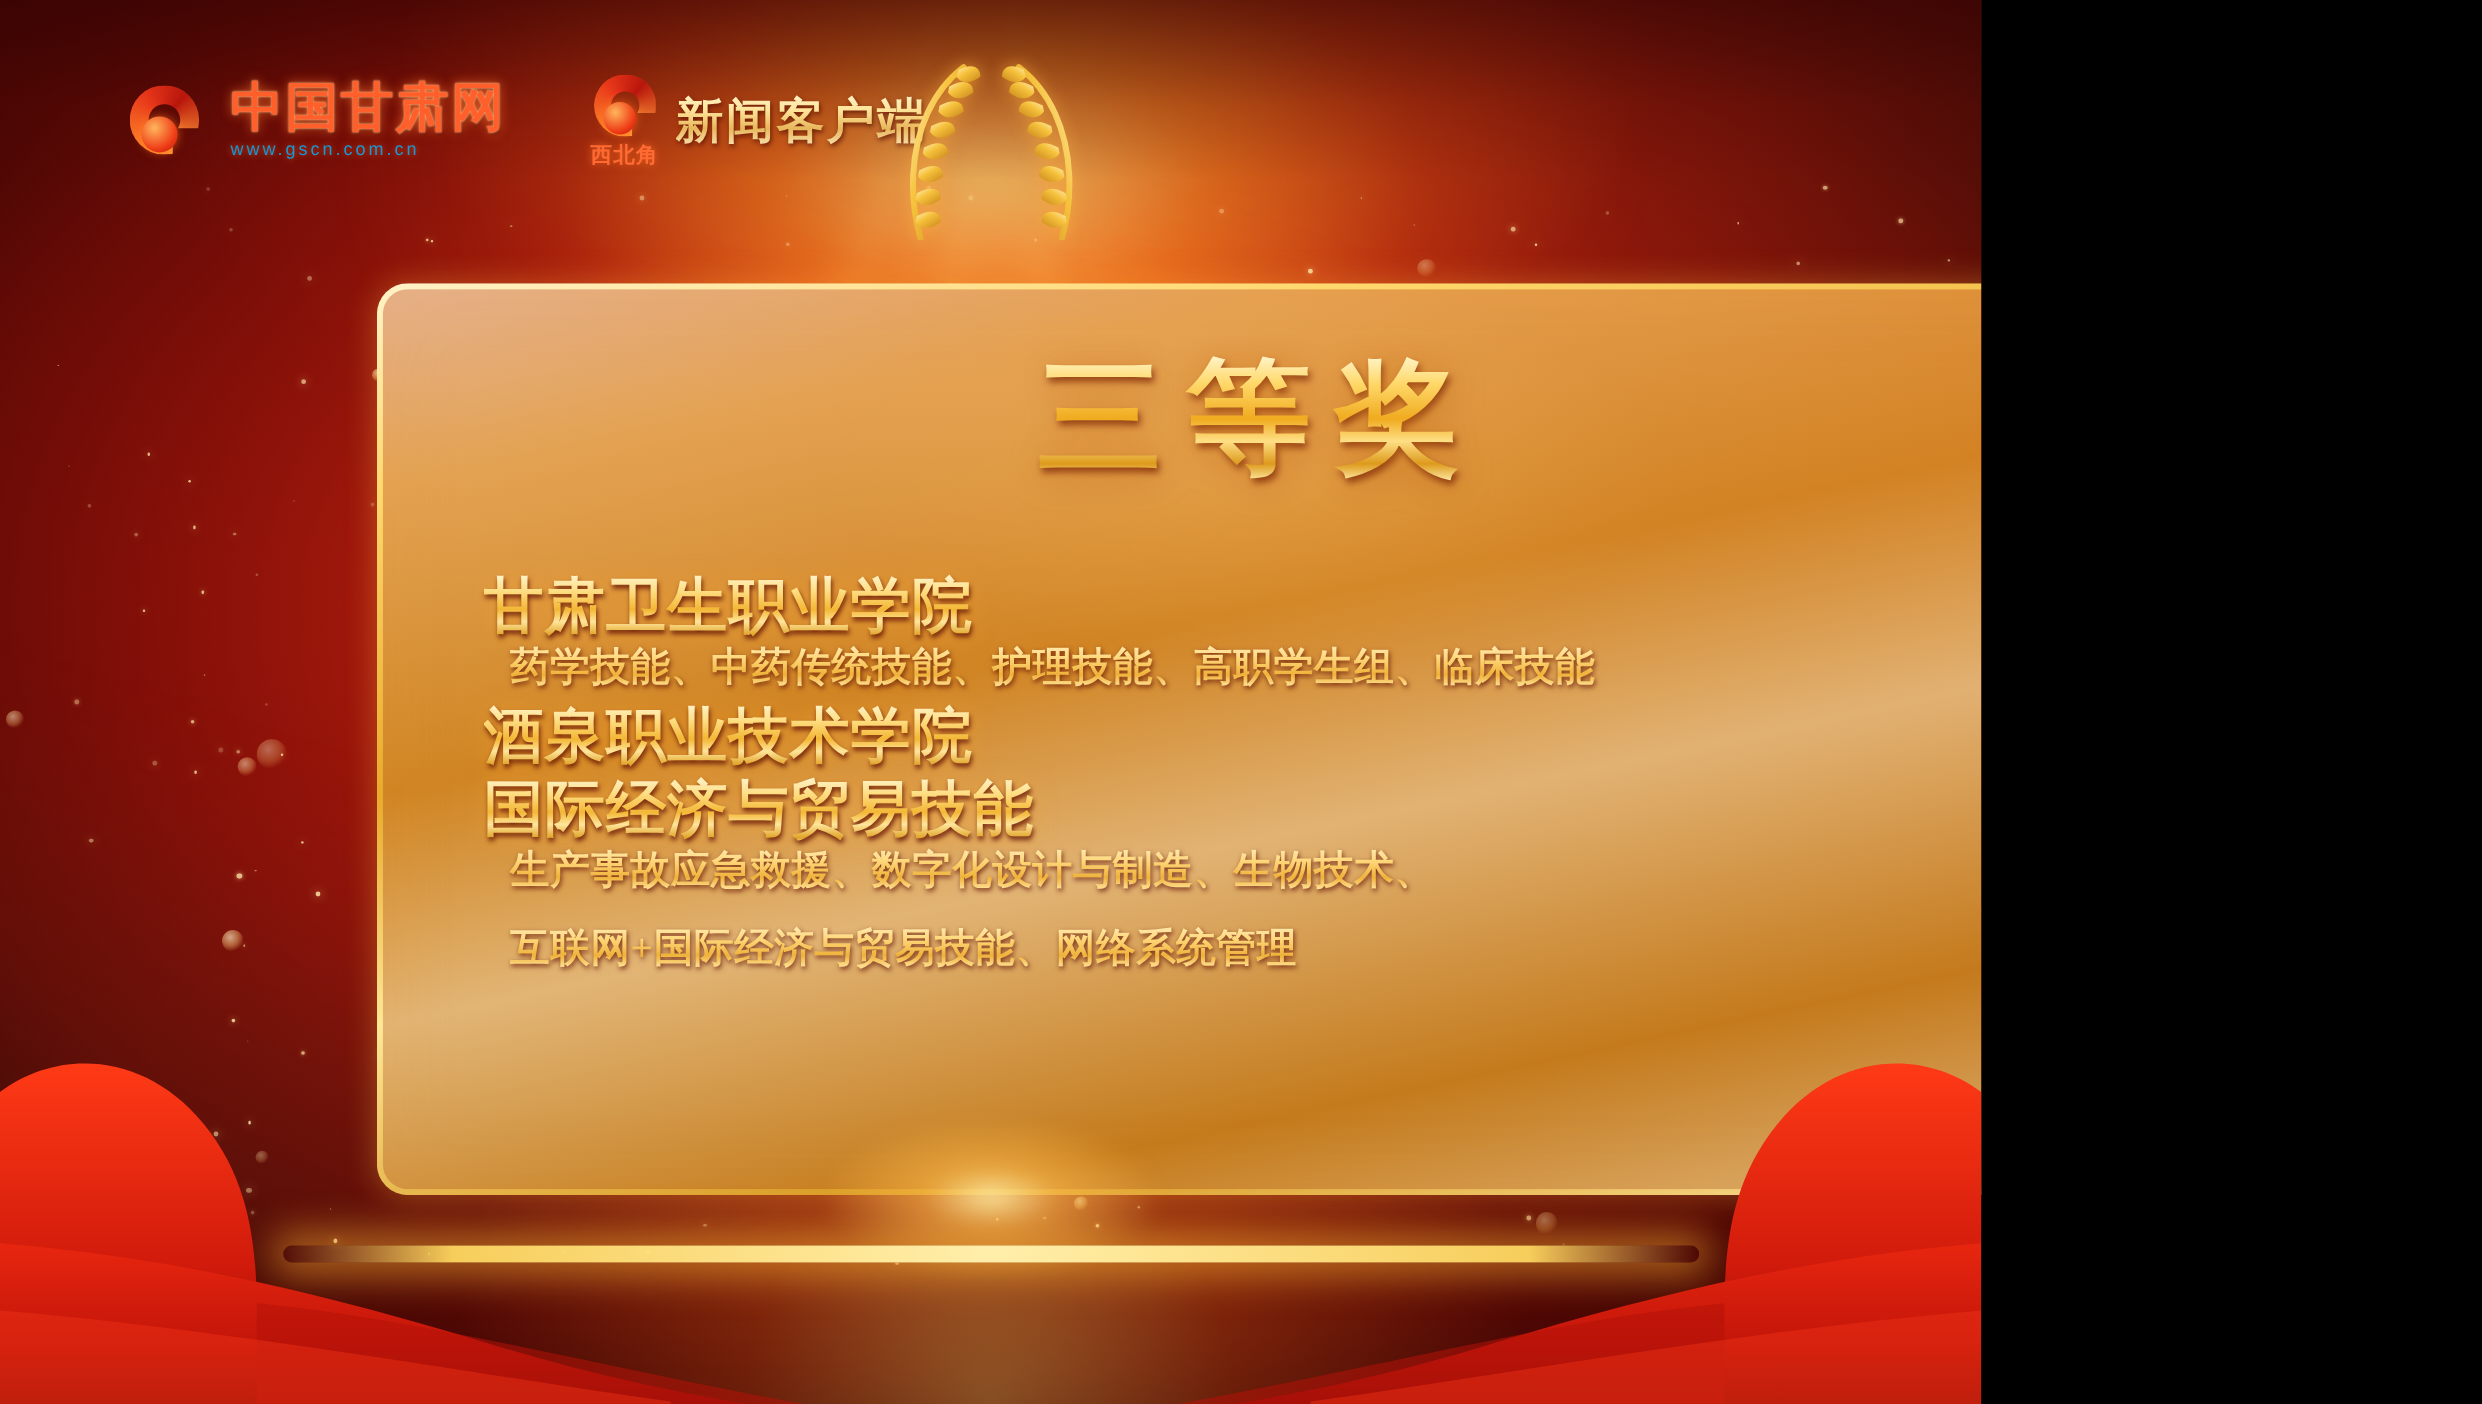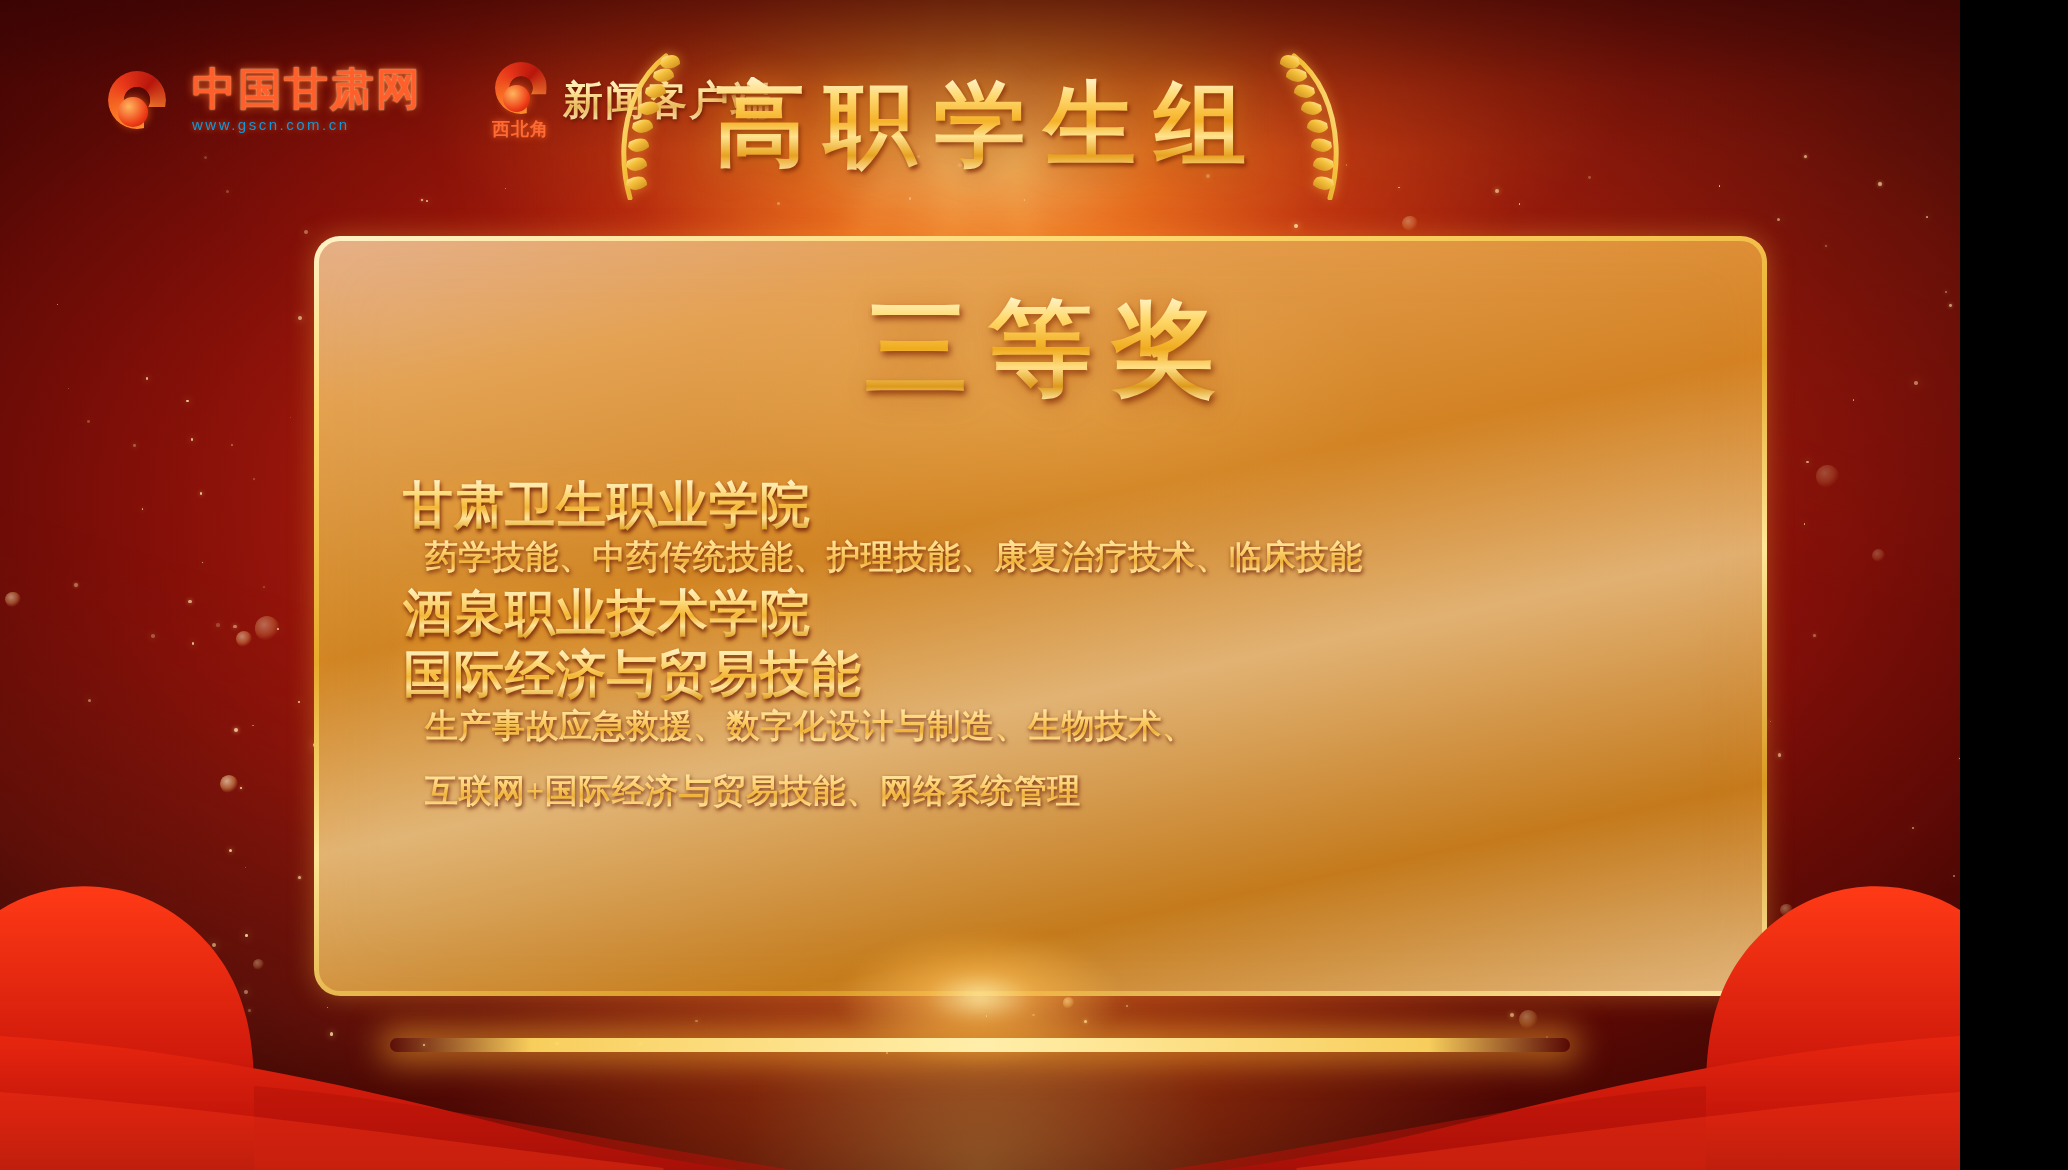--- a/index.html
+++ b/index.html
@@ -3,25 +3,24 @@
 <meta charset="utf-8">
 <title>高职学生组 — 三等奖</title>
 <style>
   html,body{margin:0;padding:0;background:#000;}
   body{
     font-family:"Liberation Serif","DejaVu Serif",serif;
     -webkit-font-smoothing:antialiased;
   }
   #stage{
     position:relative;
-    width:1948px;
+    width:1651px;
     height:1170px;
     overflow:hidden;
     background:#7d1008;
-    padding-left:12px;
   }
 
   
   .bg-base{
     position:absolute; inset:0;
     background:
       radial-gradient(ellipse 58% 46% at 52% 4%,   rgba(255,160,40,.95) 0%, rgba(240,90,20,.70) 26%, rgba(180,30,12,.35) 55%, rgba(120,12,8,0) 78%),
       radial-gradient(ellipse 44% 70% at 50% 100%, rgba(255,205,90,.72) 0%, rgba(245,120,30,.42) 28%, rgba(150,20,10,0) 62%),
       radial-gradient(ellipse 95% 80% at 50% 40%,  rgba(200,40,16,1) 0%, rgba(150,18,10,1) 48%, rgba(92,10,6,1) 78%, rgba(60,6,4,1) 100%),
       linear-gradient(180deg,#5e0a05 0%,#8d1208 22%,#a81a0b 48%,#8c1107 74%,#6a0b05 100%);
@@ -532,21 +531,20 @@
             <path d="M50 38 c13-7 20-3 20 5 c-9 7-17 6-21 0z"></path>
             <path d="M43 55 c13-7 20-3 20 5 c-9 7-17 6-21 0z"></path>
             <path d="M37 73 c13-7 20-3 20 5 c-9 7-17 6-21 0z"></path>
             <path d="M33 92 c13-7 20-3 20 5 c-9 7-17 6-21 0z"></path>
             <path d="M31 111 c13-7 20-3 20 5 c-9 7-17 6-21 0z"></path>
             <path d="M31 130 c13-7 20-3 20 5 c-9 7-17 6-21 0z"></path>
           </g>
         </svg>
       </div>
 
-      <div class="cat-title">高职学生组</div>
 
       <div class="wheat" style="transform:scaleX(-1)">
         <svg viewBox="0 0 86 150" aria-hidden="true">
           <path d="M70 6 C44 26 30 58 28 96 C27 118 30 134 34 148" stroke="url(#wg)" stroke-width="5" fill="none" stroke-linecap="round"></path>
           <g fill="url(#wg)">
             <path d="M66 8 c12-6 18-2 18 6 c-8 6-16 6-20 0z"></path>
             <path d="M58 22 c13-7 20-3 20 5 c-9 7-17 6-21 0z"></path>
             <path d="M50 38 c13-7 20-3 20 5 c-9 7-17 6-21 0z"></path>
             <path d="M43 55 c13-7 20-3 20 5 c-9 7-17 6-21 0z"></path>
             <path d="M37 73 c13-7 20-3 20 5 c-9 7-17 6-21 0z"></path>
@@ -562,21 +560,21 @@
   <div class="card">
     <div class="card-inner">
       <div class="card-glow"></div>
     </div>
 
     <div class="award-title">三等奖</div>
 
     <div class="entries" id="entries">
         <div class="entry">
           <div class="school">甘肃卫生职业学院</div>
-          <div class="majors">药学技能、中药传统技能、护理技能、康复治疗技术、临床技能</div>
+          <div class="majors">药学技能、中药传统技能、护理技能、高职学生组、临床技能</div>
         </div>
         <div class="entry">
           <div class="school">酒泉职业技术学院</div>
         </div>
         <div class="entry">
           <div class="school">国际经济与贸易技能</div>
           <div class="majors">生产事故应急救援、数字化设计与制造、生物技术、</div>
           <div class="majors l2">互联网+国际经济与贸易技能、网络系统管理</div>
         </div>
       </div>

